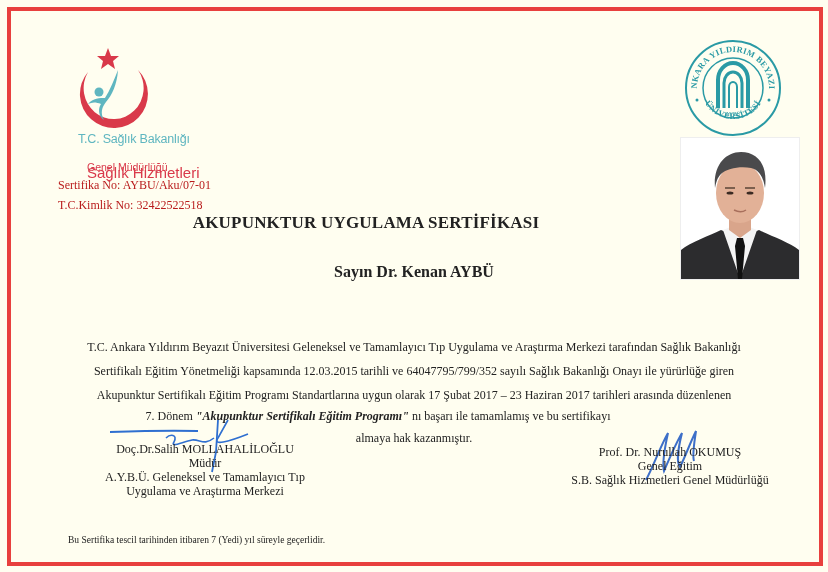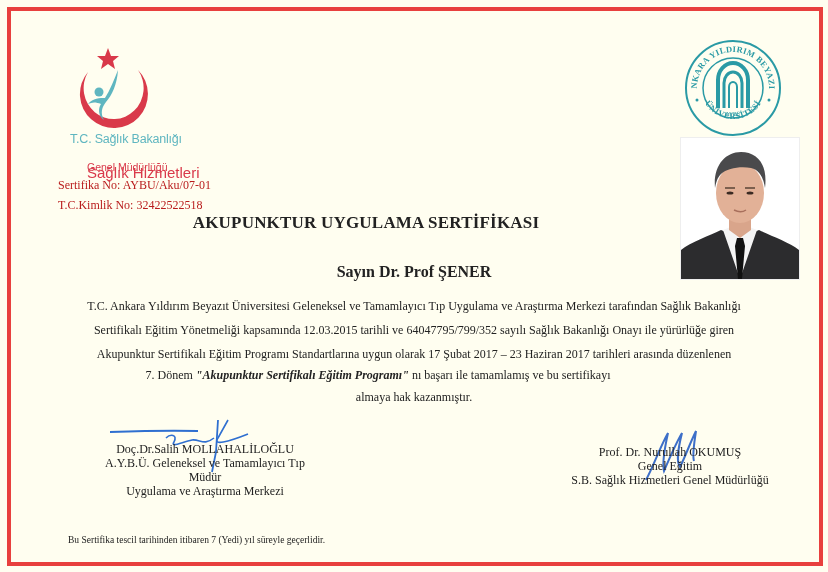--- a/index.html
+++ b/index.html
@@ -4,29 +4,29 @@
 <style>
   html, body { margin:0; padding:0; }
   body { width:828px; height:572px; background:#fffef0; position:relative; overflow:hidden;
          font-family:"Liberation Serif","DejaVu Serif",serif; color:#222; }
   .frame { position:absolute; left:7px; top:7px; width:808px; height:551px;
            border:4px solid #e8403e; box-sizing:content-box; }
   .abs { position:absolute; }
   
   .ministry-logo { left:60px; top:40px; width:130px; height:135px; }
   .ministry-name { position:absolute; left:0; top:92px; width:130px; font-family:"Liberation Sans","DejaVu Sans",sans-serif; }
-  .m1 { position:absolute; left:10px; top:0; font-size:12.5px; color:#5fb6c0; letter-spacing:-0.2px; white-space:nowrap; }
+  .m1 { position:absolute; left:18px; top:0; font-size:12.5px; color:#5fb6c0; letter-spacing:-0.2px; white-space:nowrap; }
   .m2 { position:absolute; left:27px; top:32px; font-size:15px; color:#d9394a; font-weight:normal; white-space:nowrap; }
   .m3 { position:absolute; left:27px; top:29px; font-size:10.5px; color:#d9394a; font-weight:normal; white-space:nowrap; }
   .meta { left:58px; font-size:12px; color:#b91c1c; white-space:nowrap; }
   .seal { left:683px; top:38px; width:100px; height:100px; }
   .photo { left:680px; top:137px; width:118px; height:141px; background:#fff; overflow:hidden; border:1px solid #eee; }
   .title { left:0; width:732px; top:213px; text-align:center; font-weight:bold; font-size:17px; letter-spacing:0.2px; }
   .recipient { left:0; width:828px; top:263px; text-align:center; font-weight:bold; font-size:16px; }
-  .body-line { left:0; width:828px; text-align:center; font-size:12px; white-space:nowrap; }
+  .body-line { left:0; width:828px; text-align:center; font-size:12px; white-space:nowrap;margin-top:41px; }
   .sig-block { text-align:center; font-size:12px; line-height:14px; white-space:nowrap; }
   .sig-left { left:70px; width:270px; top:442px; }
   .sig-right { left:540px; width:260px; top:445px; }
   .footer-note { left:68px; top:535px; font-size:9.5px; white-space:nowrap; }
   .sig-svg { position:absolute; }
 </style>
 </head>
 <body>
 
 <div class="frame"></div>
@@ -93,40 +93,40 @@
 
     <ellipse cx="49" cy="55" rx="3.5" ry="1.6" fill="#3a2a22"></ellipse>
     <ellipse cx="69" cy="55" rx="3.5" ry="1.6" fill="#3a2a22"></ellipse>
     <path d="M44 50 L54 50" stroke="#5a4536" stroke-width="1.5"></path>
     <path d="M64 50 L74 50" stroke="#5a4536" stroke-width="1.5"></path>
     <path d="M53 72 C57 74 62 74 65 72" stroke="#a86f5c" stroke-width="1.5" fill="none"></path>
   </svg>
 </div>
 
 <div class="abs title">AKUPUNKTUR UYGULAMA SERTİFİKASI</div>
-<div class="abs recipient">Sayın Dr. Prof ŞENER</div>
+<div class="abs recipient">Sayın Dr. Kenan AYBÜ</div>
 
 <div class="abs body-line" style="top:299px">T.C. Ankara Yıldırım Beyazıt Üniversitesi Geleneksel ve Tamamlayıcı Tıp Uygulama ve Araştırma Merkezi tarafından Sağlık Bakanlığı</div>
 <div class="abs body-line" style="top:323px">Sertifikalı Eğitim Yönetmeliği kapsamında  12.03.2015 tarihli ve 64047795/799/352 sayılı Sağlık Bakanlığı Onayı ile yürürlüğe giren</div>
 <div class="abs body-line" style="top:347px">Akupunktur Sertifikalı Eğitim Programı Standartlarına uygun olarak  17 Şubat 2017 – 23 Haziran 2017 tarihleri arasında düzenlenen</div>
 <div class="abs body-line" style="top:368px;left:-36px">
   <span>7. Dönem </span><b><i>"Akupunktur Sertifikalı Eğitim Programı"</i></b><span> nı başarı ile tamamlamış ve bu sertifikayı</span>
 </div>
 <div class="abs body-line" style="top:390px">almaya hak kazanmıştır.</div>
 
 <svg class="sig-svg" style="left:108px;top:412px" width="150" height="70" viewBox="0 0 150 70">
   <path d="M2 20 C30 19 60 18 90 19" stroke="#2f6fd0" stroke-width="2" fill="none"></path>
   <path d="M58 26 C62 22 70 22 66 30 C62 36 74 30 84 28 C92 27 96 34 106 26" stroke="#2f6fd0" stroke-width="1.6" fill="none"></path>
   <path d="M110 8 L108 40 L104 60" stroke="#2f6fd0" stroke-width="1.8" fill="none"></path>
   <path d="M120 8 L110 26 C104 34 120 30 140 22" stroke="#2f6fd0" stroke-width="1.6" fill="none"></path>
 </svg>
 <div class="abs sig-block sig-left">
   <div>Doç.Dr.Salih MOLLAHALİLOĞLU</div>
+  <div>Müdür</div>
   <div>A.Y.B.Ü. Geleneksel ve Tamamlayıcı Tıp</div>
-  <div>Müdür</div>
   <div>Uygulama ve Araştırma Merkezi</div>
 </div>
 
 <svg class="sig-svg" style="left:640px;top:425px" width="70" height="60" viewBox="0 0 70 60">
   <path d="M6 55 C14 40 20 22 28 8 C24 26 22 38 24 46 C30 32 36 18 42 8 C38 24 36 36 40 42 C46 30 50 18 56 6 C54 20 52 30 54 36" stroke="#3d6fc8" stroke-width="2" fill="none"></path>
 </svg>
 <div class="abs sig-block sig-right">
   <div>Prof. Dr. Nurullah OKUMUŞ</div>
   <div>Genel Eğitim</div>
   <div>S.B. Sağlık Hizmetleri Genel Müdürlüğü</div>

